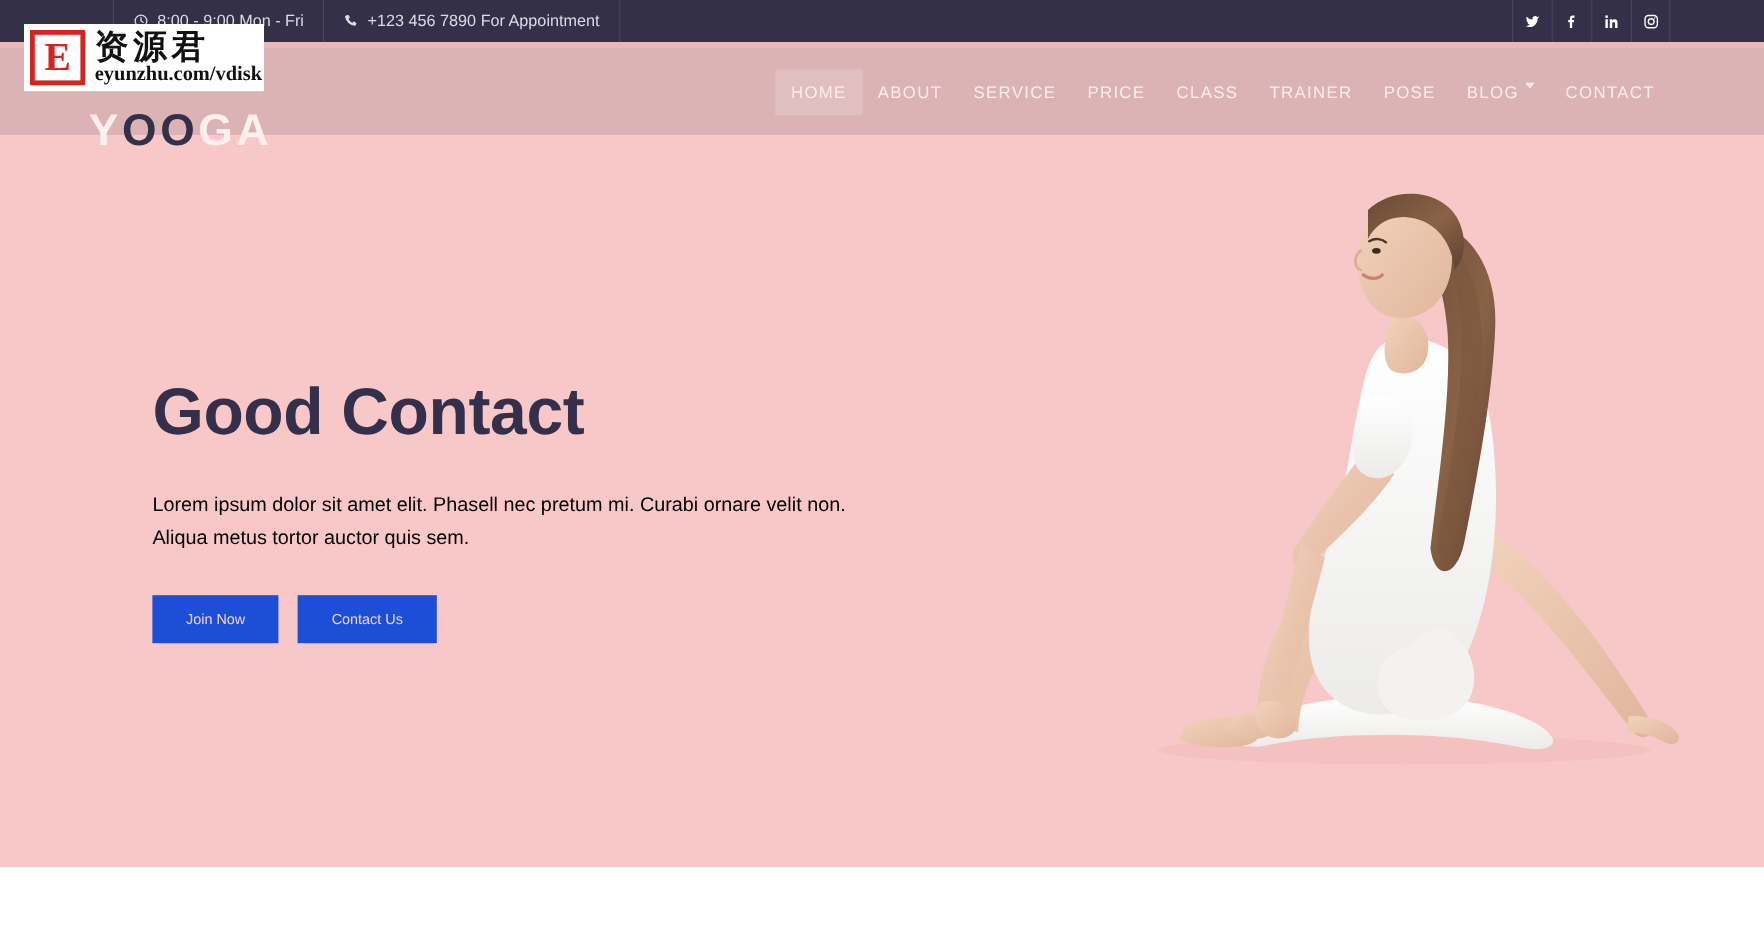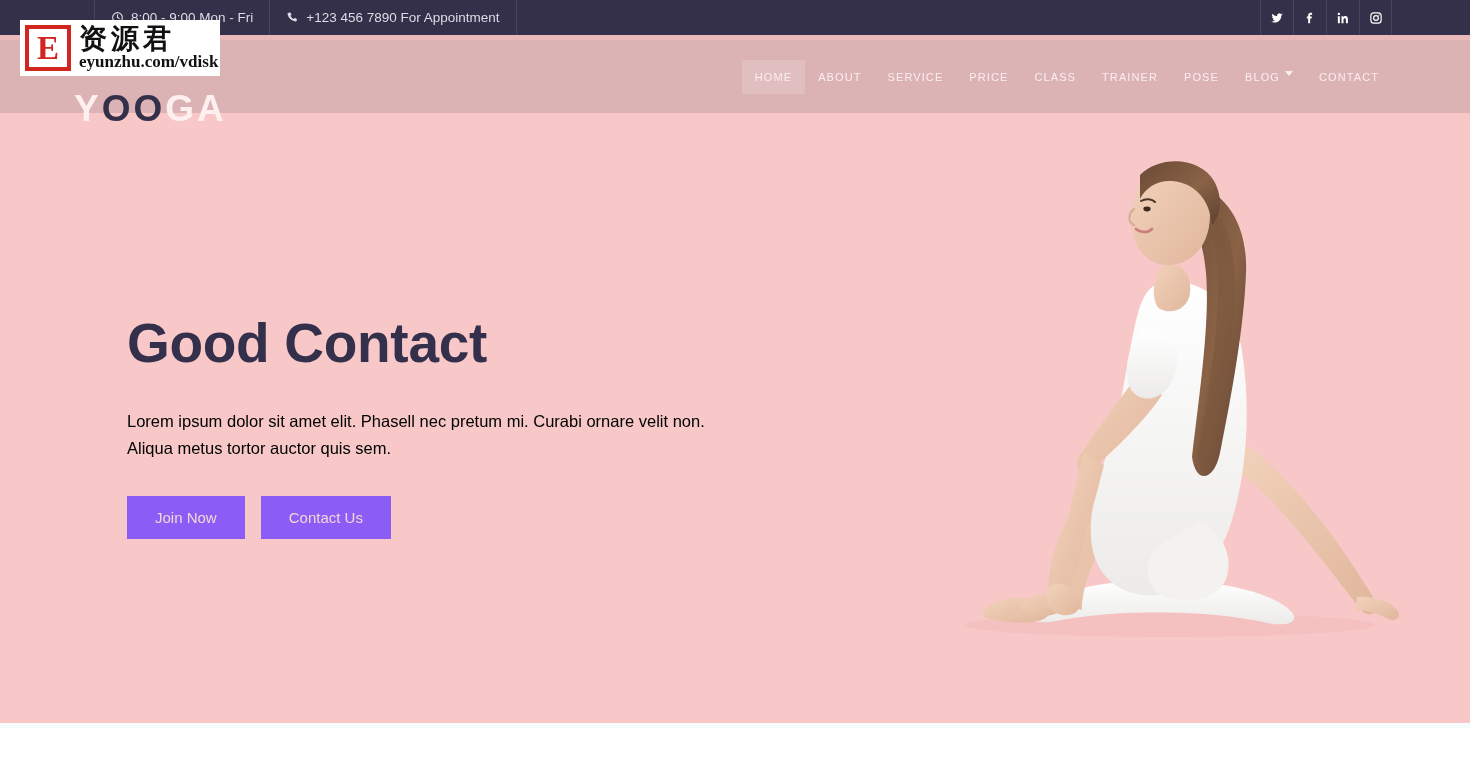--- a/index.html
+++ b/index.html
@@ -61,21 +61,21 @@
     z-index:2;
   }
   .logo .oo{ color:#353049; }
 
   .nav{
     margin-left:auto; margin-right:78px;
     display:flex; align-items:center;
   }
   .nav-item{
     padding:11px 13px;
-    font-size:11px; letter-spacing:1.1px;
+    font-size:14px; letter-spacing:1.1px;
     color:#fbeeee;
     white-space:nowrap;
     display:flex; align-items:flex-start; gap:4px;
   }
   .nav-item.active{ background:rgba(255,255,255,0.16); }
   .caret{
     width:0;height:0;
     border-left:4px solid transparent;
     border-right:4px solid transparent;
     border-top:5px solid #fbeeee;
@@ -96,22 +96,22 @@
     font-size:55px; font-weight:700; line-height:1.31;
     color:#34304c; letter-spacing:-0.3px;
   }
   .hero-sub{
     margin-top:29px;
     font-size:16.5px; line-height:1.64; color:#000000;
     max-width:600px;
   }
   .hero-btns{ margin-top:34px; display:flex; gap:16px; }
   .btn{
-    background:#8b5cf6; color:#f4d6d6;
-    font-size:15px;
+    background:#1d4ed8; color:#f4d6d6;
+    font-size:12px;
     padding:14px 28px;
     display:inline-flex; align-items:center; justify-content:center;
     line-height:1;
   }
 
   
   .hero-img{
     position:absolute; right:0px; top:0px; width:600px; height:530px;
   }
   .hero-img svg{ display:block; width:100%; height:100%; }

